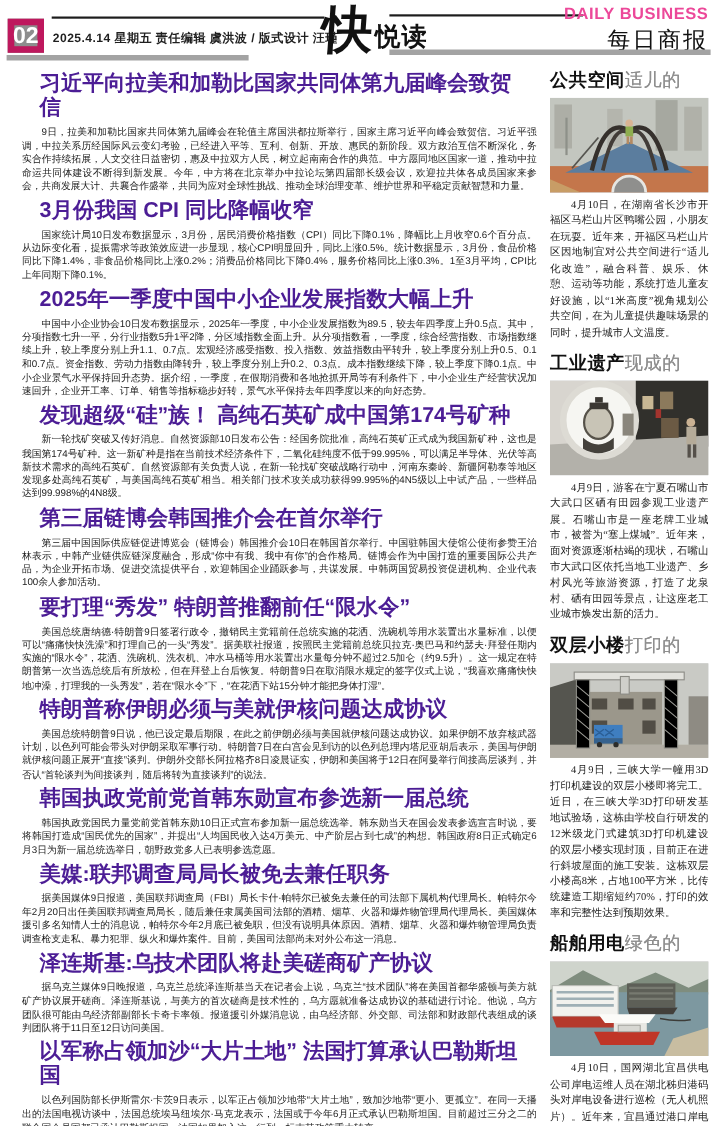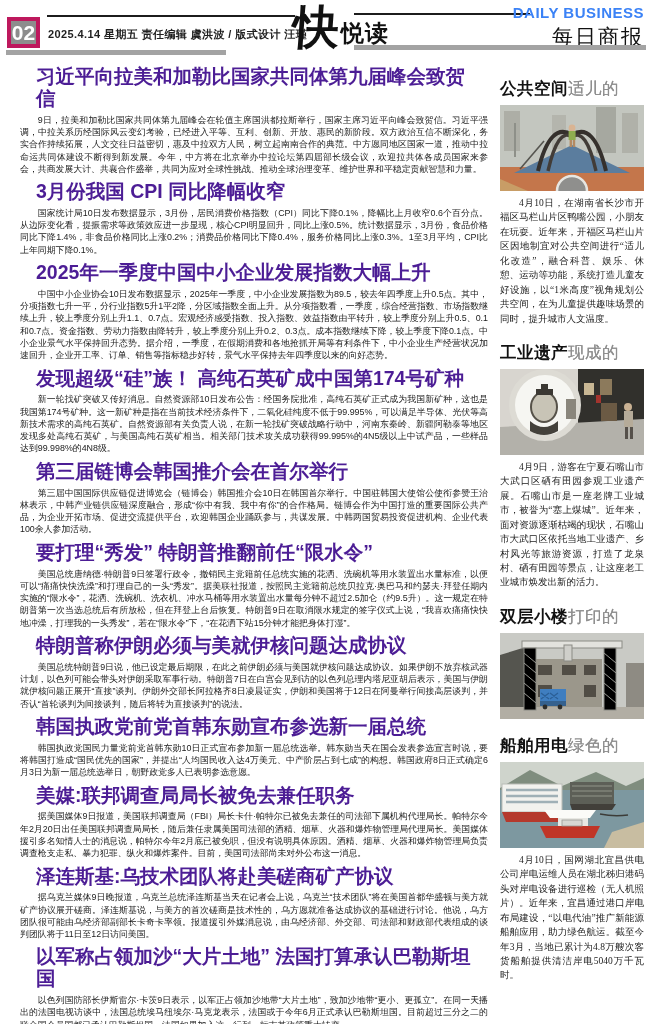--- a/index.html
+++ b/index.html
@@ -10,52 +10,52 @@
     color:#111; overflow:hidden;
   }
   .page { position:relative; width:652px; height:1024px; background:#fff; }
 
   
   .header { position:relative; height:58px; }
   .pagenum {
     position:absolute; left:7px; top:17px; width:33px; height:31px;
     background:#8d8d8d; color:#fff; font-size:21px; font-weight:700;
     display:flex; align-items:center; justify-content:center;
-    border:4px solid #be185d;
+    border:6px solid #be185d;
   }
   .hline-left  { position:absolute; left:47px; top:15px; width:248px; height:2px; background:#1c1c1c; }
   .hline-right { position:absolute; left:354px; top:13px; width:176px; height:2px; background:#1c1c1c; }
   .dateline {
     position:absolute; left:48px; top:27px; font-size:11px; font-weight:700;
     color:#1f1f1f; letter-spacing:.4px; white-space:nowrap;
   }
   .gbar-left  { position:absolute; left:6px;  top:50px; width:220px; height:5px; background:#a3a3a3; }
   .gbar-right { position:absolute; left:354px; top:45px; width:292px; height:5px; background:#a3a3a3; }
   .logo { position:absolute; left:293px; top:4px; display:flex; align-items:flex-end; }
   .logo-kuai { font-size:46px; line-height:46px; font-weight:700; font-family:"DejaVu Serif","Liberation Serif",serif; transform:skewX(-4deg); }
   .logo-yuedu { font-size:23px; line-height:23px; font-weight:700; margin:0 0 5px 2px; letter-spacing:1px; }
-  .m-en { position:absolute; right:8px; top:4px;  font-size:15px; font-weight:700; color:#3b82f6; letter-spacing:.5px; }
+  .m-en { position:absolute; right:8px; top:4px;  font-size:15px; font-weight:700; color:#ec4899; letter-spacing:.5px; }
   .m-cn { position:absolute; right:8px; top:23px; font-size:21px; font-weight:400; font-family:"Liberation Serif","DejaVu Serif",serif; letter-spacing:2px; }
 
   
   .main { position:absolute; top:60px; left:20px; width:468px; }
   .main h2 {
     font-size:19.5px; line-height:1.12; margin:6px 16px 4px;
     font-weight:700; color:#4c1d95; letter-spacing:0;
   }
   .main p {
     font-size:8.9px; line-height:1.38; margin:0;
     text-align:justify; text-indent:2em; color:#1b1b1b;
   }
   .footer-note { margin-top:7px; text-align:left; font-size:10px; font-weight:600; color:#1b1b1b; }
 
   
   .sidebar { position:absolute; top:62px; left:500px; width:144px; }
   .sb-item { margin-bottom:9px; }
-  .sb-title { font-size:16.5px; font-weight:700; margin:16px 0 5px; letter-spacing:.5px; }
+  .sb-title { font-size:16.5px; font-weight:700; margin:0 0 5px; letter-spacing:.5px; }
   .sb-title .light { color:#8f8f8f; font-weight:400; text-shadow:0 0 0 #8f8f8f; }
   .sb-img { width:144px; height:86px; display:block; background:#ccc; }
   .sb-caption {
     font-size:9.5px; line-height:1.52; margin:5px 0 0;
     text-align:justify; text-indent:2em; color:#222;
     font-family:"Liberation Serif","DejaVu Serif",serif;
   }
 </style>
 </head>
 <body>
@@ -197,20 +197,21 @@
         </g>
         <path d="M24,20 l12,10 M24,30 l12,10 M24,40 l12,10 M24,50 l12,10 M24,60 l12,10" stroke="#9a9a94" stroke-width="1" fill="none"></path>
         <path d="M104,20 l12,10 M104,30 l12,10 M104,40 l12,10 M104,50 l12,10 M104,60 l12,10" stroke="#9a9a94" stroke-width="1" fill="none"></path>
         <rect x="64" y="12" width="8" height="16" fill="#cfcfca" stroke="#8b8b85" stroke-width="1"></rect>
         <rect x="40" y="56" width="26" height="12" fill="#3f7ec0"></rect>
         <path d="M41,60 l8,6 M49,60 l-8,6 M50,60 l8,6 M58,60 l-8,6" stroke="#2b5f96" stroke-width="1.2"></path>
         <rect x="40" y="68" width="26" height="5" fill="#35618e"></rect>
         <circle cx="45" cy="74" r="2.4" fill="#2c2c2a"></circle>
         <circle cx="60" cy="74" r="2.4" fill="#2c2c2a"></circle>
       </svg>
+      <p class="sb-caption">4月9日，三峡大学一幢用3D打印机建设的双层小楼即将完工。近日，在三峡大学3D打印研发基地试验场，这栋由学校自行研发的12米级龙门式建筑3D打印机建设的双层小楼实现封顶，目前正在进行斜坡屋面的施工安装。这栋双层小楼高8米，占地100平方米，比传统建造工期缩短约70%，打印的效率和完整性达到预期效果。</p>
     </section>
 
     <section class="sb-item">
       <h3 class="sb-title"><span>船舶用电</span><span class="light">绿色的</span></h3>
       <svg class="sb-img" viewBox="0 0 144 86">
         <rect width="144" height="86" fill="#cfd4cc"></rect>
         <polygon points="0,26 30,8 62,24 96,10 126,24 144,16 144,30 0,30" fill="#7f8d7e"></polygon>
         <rect x="0" y="28" width="144" height="58" fill="#7d98a0"></rect>
         <polygon points="112,70 144,60 144,86 104,86" fill="#c8bda1"></polygon>
         <rect x="2" y="22" width="60" height="28" fill="#f2f2ee" stroke="#b9bcb6" stroke-width="1"></rect>

